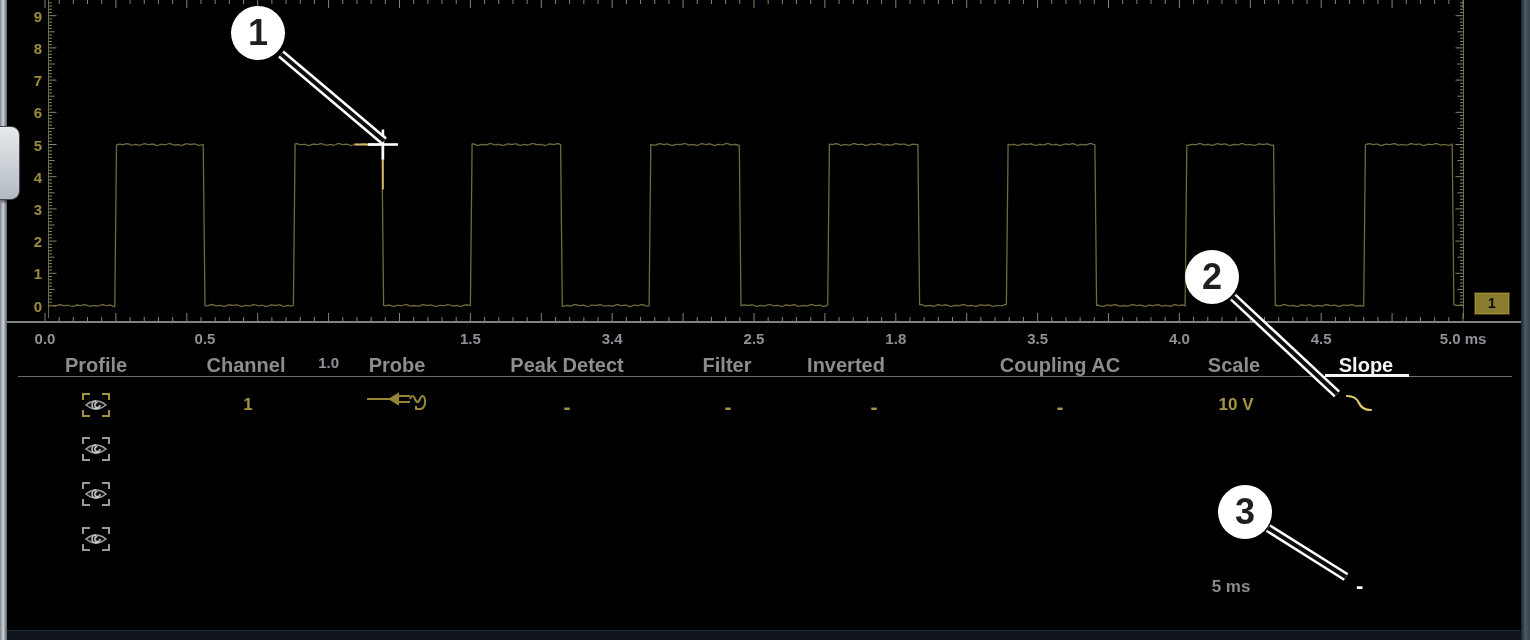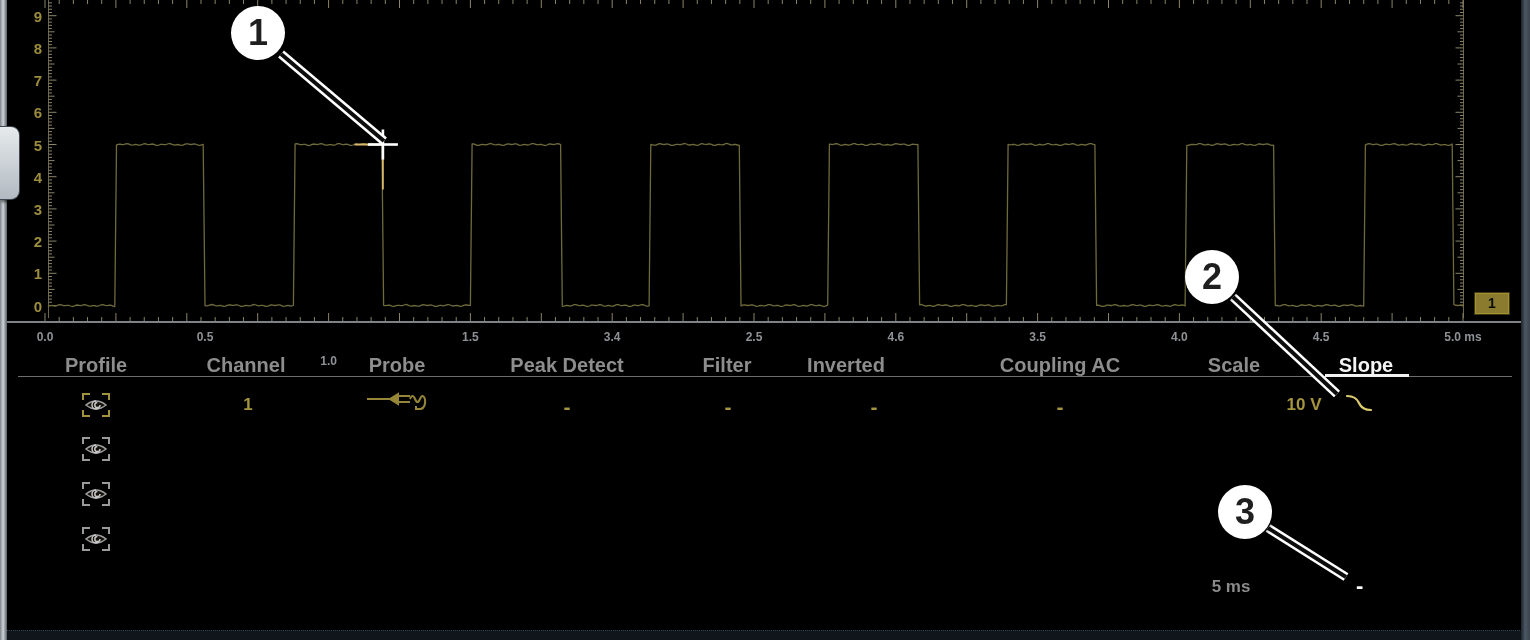--- a/index.html
+++ b/index.html
@@ -23,21 +23,21 @@
   .sep-plot{position:absolute;left:0;top:321px;width:1521px;height:2px;background:#7d8287;z-index:6;}
   .sep-header{position:absolute;left:18px;top:376px;width:1494px;height:1px;background:#6d6d6d;z-index:6;}
   .slope-underline{position:absolute;left:1325px;top:374px;width:84px;height:3px;background:#f2f2f2;z-index:7;}
 
   #plot-svg{position:absolute;left:0;top:0;z-index:5;}
   #overlay-svg{position:absolute;left:0;top:0;z-index:25;pointer-events:none;}
 
   .y-label{position:absolute;left:14px;width:28px;text-align:right;z-index:8;
     transform:translateY(-50%);font-size:15px;font-weight:bold;color:#9c8c3e;}
   .x-label{position:absolute;top:330px;z-index:8;transform:translateX(-50%);
-    font-size:12px;font-weight:bold;color:#8e9296;white-space:nowrap;}
+    font-size:15px;font-weight:bold;color:#8e9296;white-space:nowrap;}
 
   .header-cell{position:absolute;top:354px;transform:translateX(-50%);z-index:10;
     font-size:20px;font-weight:bold;color:#8d8d8d;white-space:nowrap;}
   .header-cell.hl{color:#f4f4f4;}
 
   .cell{position:absolute;top:395px;transform:translateX(-50%);z-index:10;
     font-size:17px;font-weight:bold;color:#a5953f;white-space:nowrap;}
   .cell.dash{font-size:21px;}
 
   .eye-btn{position:absolute;transform:translate(-50%,-50%);z-index:10;width:30px;height:26px;cursor:pointer;}
@@ -477,21 +477,21 @@
       <div class="y-label" style="top: 47.9px;">8</div>
       <div class="y-label" style="top: 15.7px;">9</div>
     </div>
   <div id="x-labels">
       <div class="x-label" style="left: 45px;">0.0</div>
       <div class="x-label" style="left: 205px;">0.5</div>
       <div class="x-label" style="left: 328.6px; margin-top: 24px;">1.0</div>
       <div class="x-label" style="left: 470.4px;">1.5</div>
       <div class="x-label" style="left: 612.2px;">3.4</div>
       <div class="x-label" style="left: 754px;">2.5</div>
-      <div class="x-label" style="left: 895.8px;">4.6</div>
+      <div class="x-label" style="left: 895.8px;">1.8</div>
       <div class="x-label" style="left: 1037.6px;">3.5</div>
       <div class="x-label" style="left: 1179.4px;">4.0</div>
       <div class="x-label" style="left: 1321.2px;">4.5</div>
       <div class="x-label" style="left: 1463px;">5.0 ms</div>
     </div>
 
   <div class="sep-plot"></div>
   <div class="sep-header"></div>
   <div class="slope-underline"></div>
 
@@ -519,21 +519,21 @@
         <path d="M44,12 q2.5,-6 5,0 q2.5,6 5,0 q2.5,-6 5,0"></path>
         <path d="M59,12 q1,8 -4,10 l-5,0 l0,-3"></path>
       </g>
     </svg>
   </span>
 
   <span class="cell dash" style="left:567px">-</span>
   <span class="cell dash" style="left:728px">-</span>
   <span class="cell dash" style="left:874px">-</span>
   <span class="cell dash" style="left:1060px">-</span>
-  <span class="cell" style="left:1304px">10 V</span>
+  <span class="cell" style="left:1236px">10 V</span>
 
   <span class="slope-wrap">
     <svg width="32" height="24" viewBox="0 0 32 24">
       <path d="M3,5 q9,0 12,7 q3,7 12,7" stroke="#ddcb6d" stroke-width="2.2" fill="none" stroke-linecap="round"></path>
     </svg>
   </span>
 
   <div id="eyes">
       <div class="eye-btn" style="left: 96px; top: 405px;"><svg width="30" height="26" viewBox="0 0 30 26">
   <path d="M9,2 H2 V8 M21,2 H28 V8 M2,18 V24 H9 M28,18 V24 H21" stroke="#a2923c" fill="none" stroke-width="2"></path>

